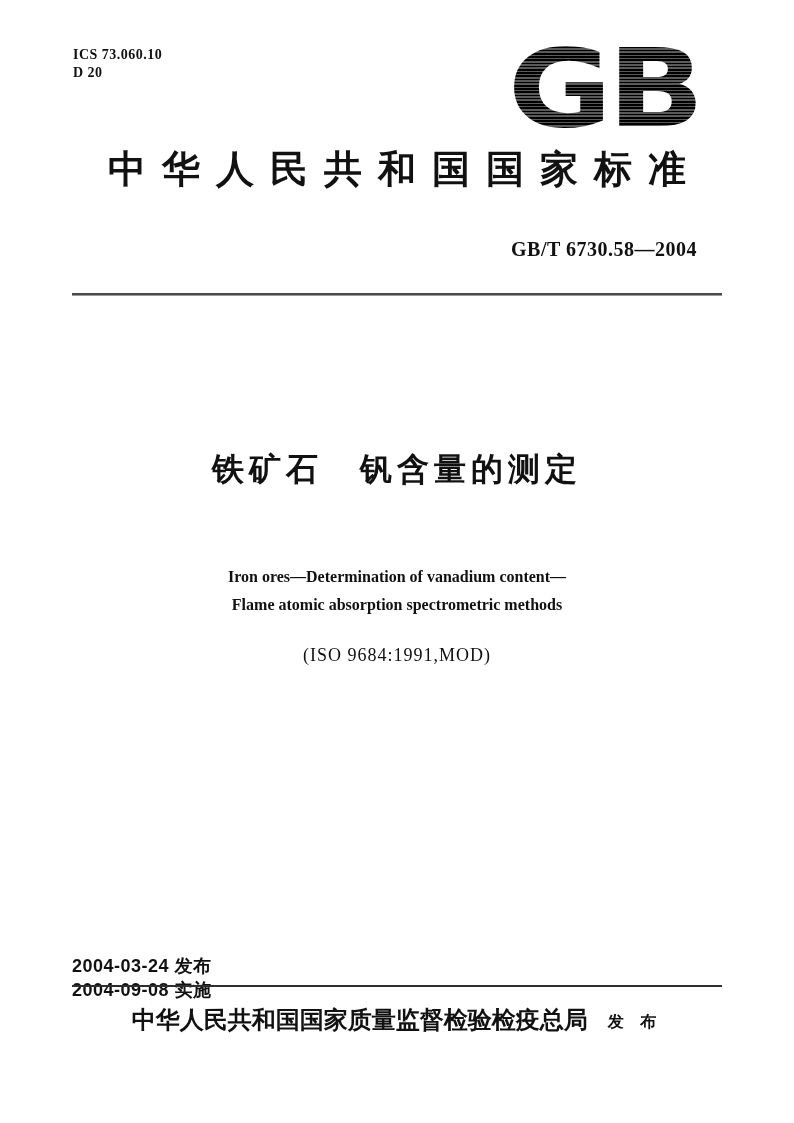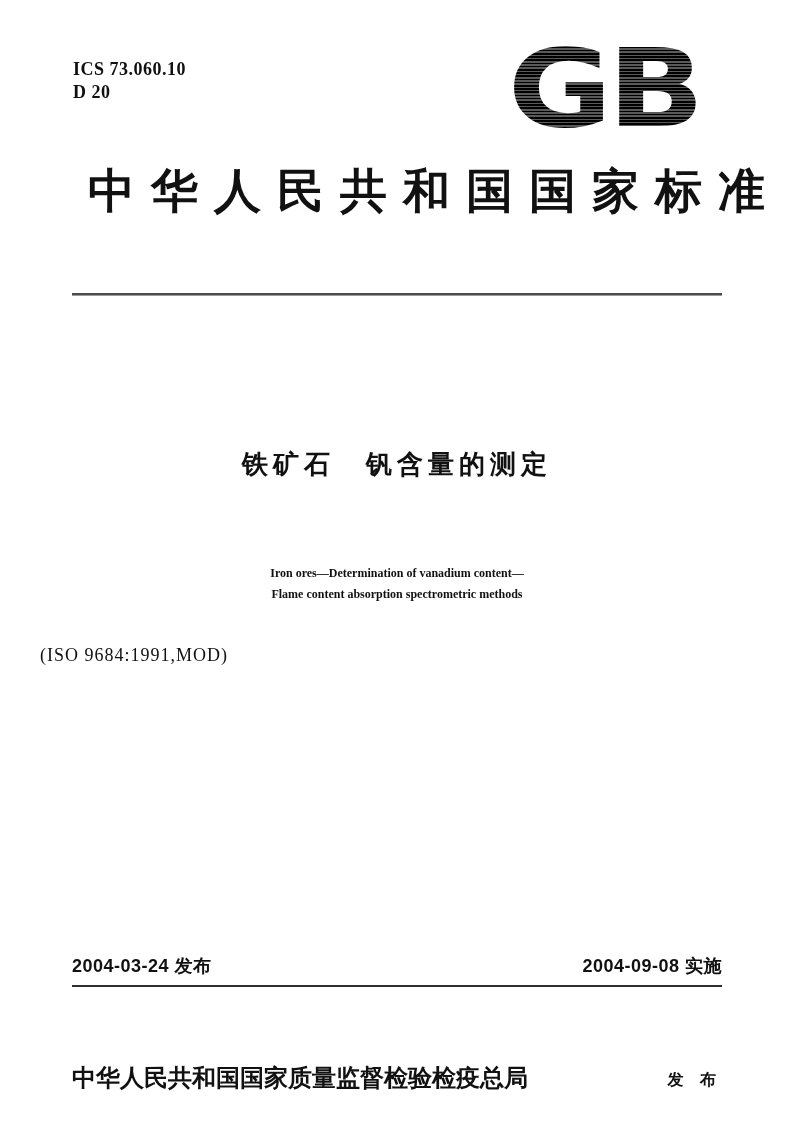--- a/index.html
+++ b/index.html
@@ -12,24 +12,24 @@
     background: #ffffff;
     color: #111;
     font-family: "Liberation Serif", serif;
     overflow: hidden;
   }
 
   
   .ics-block {
     position: absolute;
     left: 73px;
-    top: 58px;
-    font-family: "Liberation Serif", serif;
-    font-weight: bold;
-    font-size: 18px;
+    top: 46px;
+    font-family: "Liberation Serif", serif;
+    font-weight: bold;
+    font-size: 14px;
     line-height: 1.25;
     letter-spacing: 0.5px;
   }
 
   
   .gb-logo {
     position: absolute;
     top: 38px;
     right: 94px;
     font-family: "DejaVu Sans", sans-serif;
@@ -44,24 +44,24 @@
     background-clip: text;
     color: transparent;
     text-shadow: none;
   }
 
   
   .std-heading {
     position: absolute;
     left: 72px;
     right: 72px;
-    top: 160px;
-    font-family: "Liberation Serif", serif;
-    font-weight: bold;
-    font-size: 47px;
+    top: 144px;
+    font-family: "Liberation Serif", serif;
+    font-weight: bold;
+    font-size: 38px;
     letter-spacing: 16px;
     text-align: center;
     white-space: nowrap;
     text-indent: 16px; 
   }
 
   .std-number {
     position: absolute;
     right: 97px;
     top: 238px;
@@ -83,80 +83,81 @@
 
   
   .title-cn {
     position: absolute;
     left: 40px;
     right: 40px;
     top: 446px;
     text-align: center;
     font-family: "Liberation Sans", sans-serif;
     font-weight: bold;
-    font-size: 26px;
+    font-size: 32px;
     letter-spacing: 5px;
     line-height: 1.45;
   }
 
   
   .title-en {
     position: absolute;
     left: 40px;
     right: 40px;
     top: 563px;
     text-align: center;
     font-family: "Liberation Serif", serif;
     font-weight: bold;
-    font-size: 12px;
+    font-size: 16px;
     line-height: 1.75;
   }
 
   .iso-ref {
     position: absolute;
     left: 40px;
     right: 40px;
     top: 645px;
-    text-align: left;
+    text-align: center;
     font-family: "Liberation Serif", serif;
     font-size: 18px;
     letter-spacing: 1px;
   }
 
   
   .dates-row {
     position: absolute;
     left: 72px;
     right: 72px;
     top: 954px;
     display: flex;
     justify-content: space-between;
     font-family: "Liberation Sans", sans-serif;
     font-weight: bold;
     font-size: 18px;
     letter-spacing: 0.5px;
+    flex-direction: column;
   }
 
   .rule-bottom {
     position: absolute;
     left: 72px;
     width: 650px;
     top: 985px;
     height: 2px;
     background: #2e2e2e;
   }
 
   
   .publisher-row {
     position: absolute;
     left: 72px;
     right: 72px;
-    top: 1063px;
+    top: 1005px;
     display: flex;
-    justify-content: space-between;
+    justify-content: center;
     align-items: center;
     gap: 20px;
   }
   .publisher-lines {
     font-family: "Liberation Serif", serif;
     font-weight: bold;
     font-size: 24px;
     line-height: 1.25;
     white-space: nowrap;
   }
@@ -180,30 +181,31 @@
 
   <div class="ics-block">
     <div>ICS 73.060.10</div>
     <div>D 20</div>
   </div>
 
   <div class="gb-logo">GB</div>
 
   <div class="std-heading">中华人民共和国国家标准</div>
 
+  <div class="std-number">GB/T 6730.58—2004</div>
 
   <div class="rule-top"></div>
 
   <div class="title-cn">
     <div>铁矿石　钒含量的测定</div>
   </div>
 
   <div class="title-en">
     <div>Iron ores—Determination of vanadium content—</div>
-    <div>Flame content absorption spectrometric methods</div>
+    <div>Flame atomic absorption spectrometric methods</div>
   </div>
 
   <div class="iso-ref">(ISO 9684:1991,MOD)</div>
 
   <div class="dates-row">
     <span>2004-03-24 发布</span>
     <span>2004-09-08 实施</span>
   </div>
 
   <div class="rule-bottom"></div>

